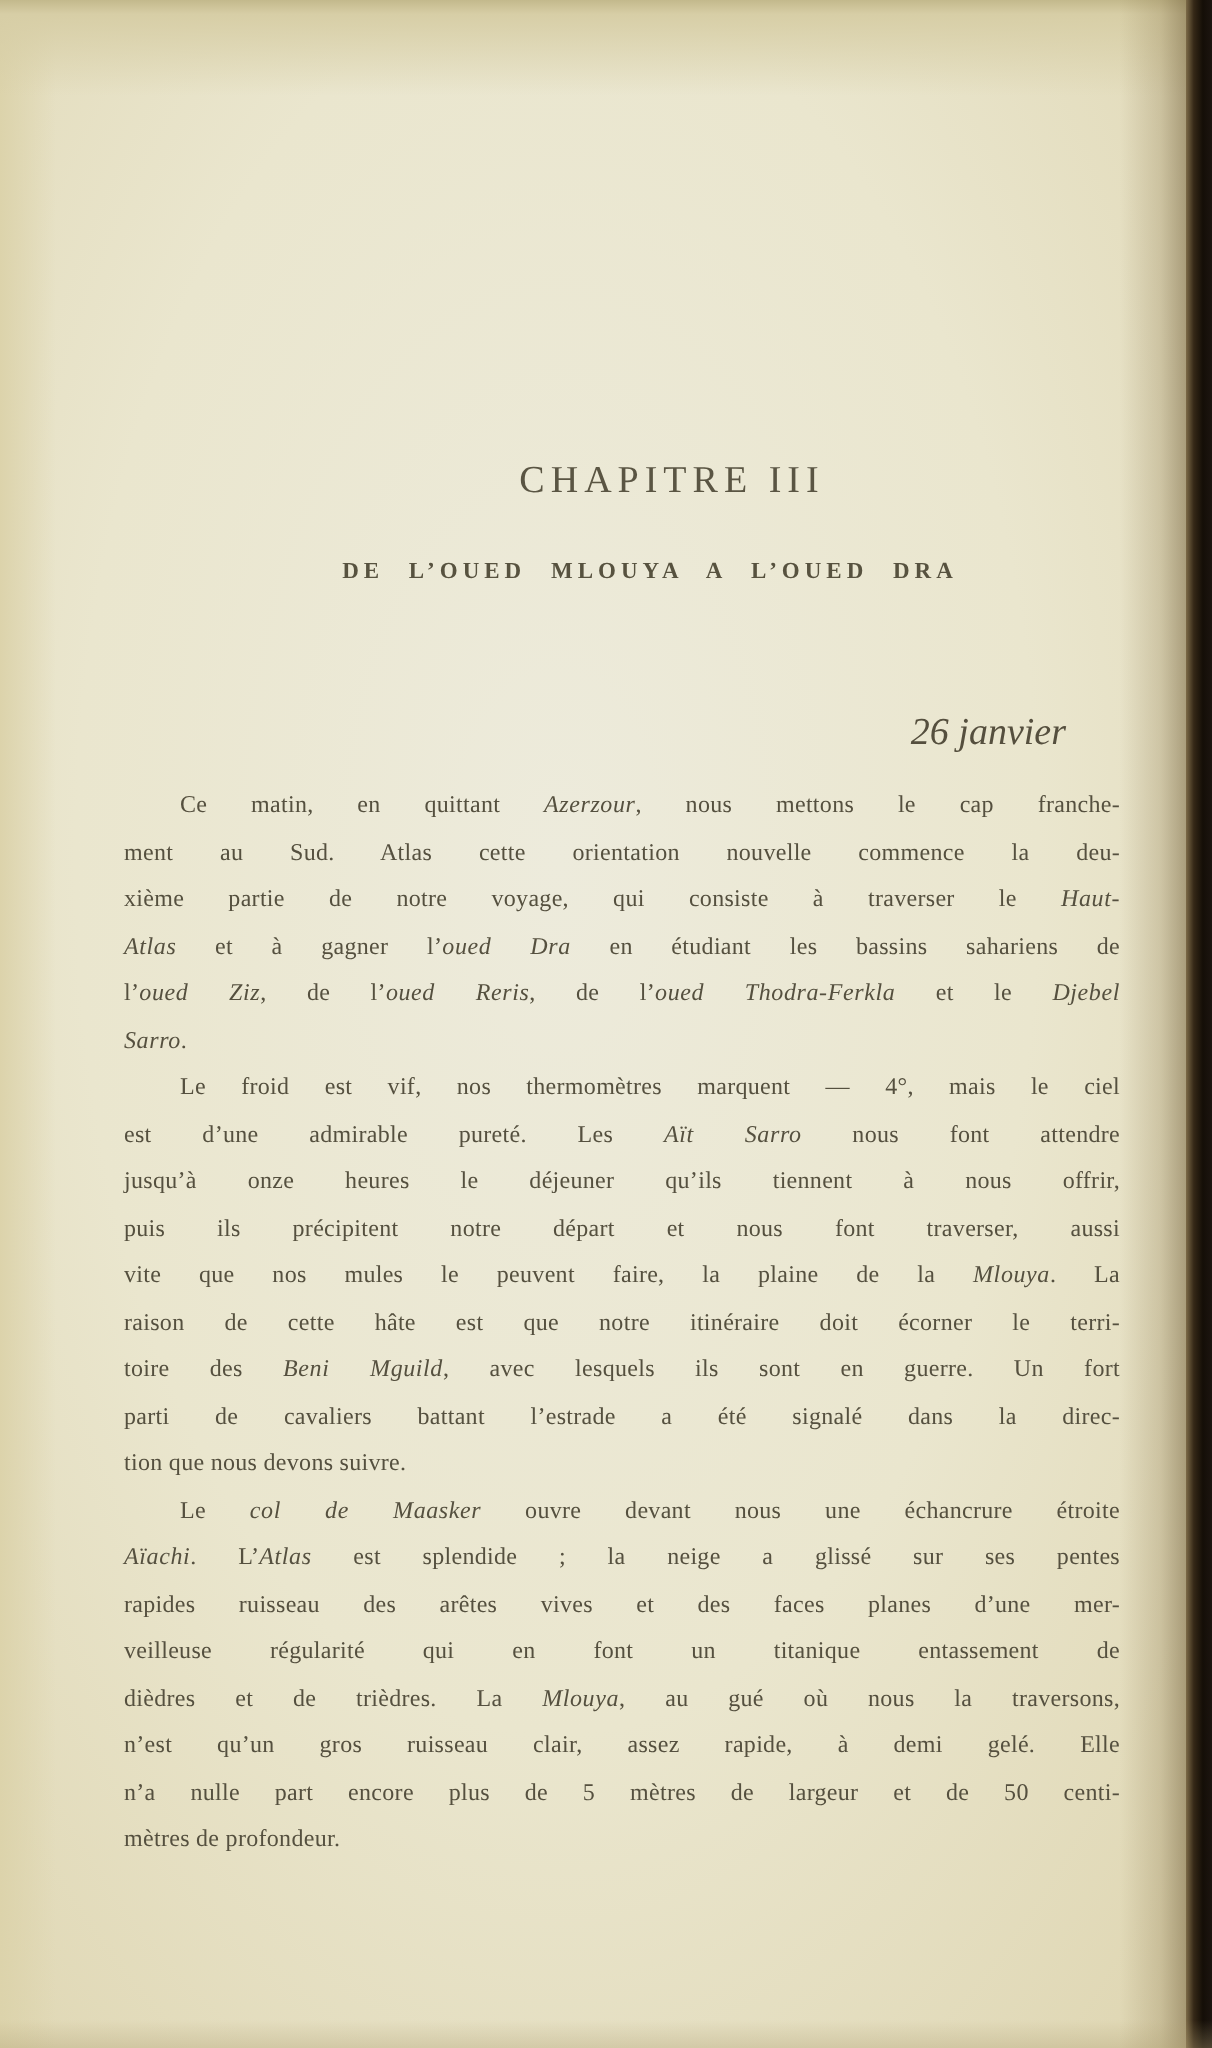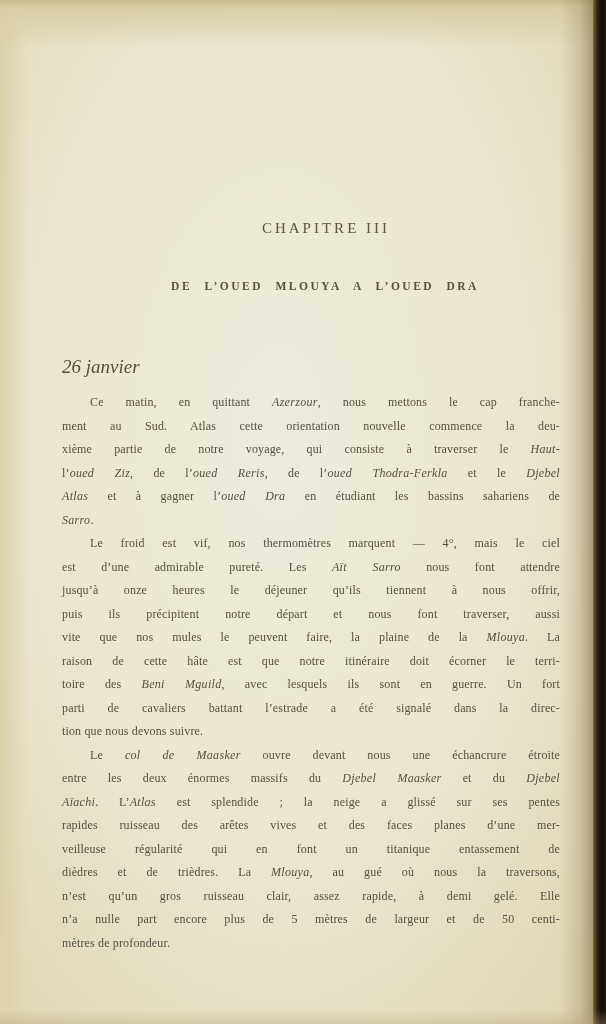--- a/index.html
+++ b/index.html
@@ -52,24 +52,24 @@
     left: 62px;
     top: 0;
     width: 498px;
     height: 100%;
   }
   .chapter {
     position: absolute;
     top: 219px;
     left: 0;
     width: 100%;
-    margin: 1px;
+    margin: 11px;
     transform: translateX(14px);
     text-align: center;
-    font-size: 15px;
+    font-size: 19px;
     font-weight: normal;
     letter-spacing: 3px;
     color: #5a5543;
   }
   .subtitle {
     position: absolute;
     top: 280px;
     left: 0;
     width: 100%;
     margin: 0;
@@ -77,23 +77,23 @@
     text-align: center;
     font-size: 11.5px;
     font-weight: bold;
     letter-spacing: 2.5px;
     word-spacing: 7px;
     color: #57523f;
   }
   .dateline {
     position: absolute;
     top: 356px;
-    left: 0;
+    left: 13px;
     width: 100%;
-    text-align: left;
+    text-align: right;
     padding-right: 40px;
     box-sizing: border-box;
     font-style: italic;
     font-size: 19px;
     color: #554f3e;
   }
   .page-body {
     position: absolute;
     top: 391px;
     left: 0;
@@ -124,38 +124,37 @@
 
   <div class="text-block">
     <h1 class="chapter">CHAPITRE III</h1>
     <h2 class="subtitle">DE L’OUED MLOUYA A L’OUED DRA</h2>
     <div class="dateline">26 janvier</div>
     <div class="page-body">
         <div class="paragraph">
           <div class="line first">Ce matin, en quittant <i>Azerzour</i>, nous mettons le cap franche-</div>
           <div class="line">ment au Sud. Atlas cette orientation nouvelle commence la deu-</div>
           <div class="line">xième partie de notre voyage, qui consiste à traverser le <i>Haut-</i></div>
+          <div class="line"><i>Atlas</i> et à gagner l’<i>oued Dra</i> en étudiant les bassins sahariens de</div>
           <div class="line">l’<i>oued Ziz</i>, de l’<i>oued Reris</i>, de l’<i>oued Thodra-Ferkla</i> et le <i>Djebel</i></div>
-          <div class="line"><i>Atlas</i> et à gagner l’<i>oued Dra</i> en étudiant les bassins sahariens de</div>
           <div class="line last"><i>Sarro</i>.</div>
         </div>
         <div class="paragraph">
           <div class="line first">Le froid est vif, nos thermomètres marquent — 4°, mais le ciel</div>
           <div class="line">est d’une admirable pureté. Les <i>Aït Sarro</i> nous font attendre</div>
           <div class="line">jusqu’à onze heures le déjeuner qu’ils tiennent à nous offrir,</div>
           <div class="line">puis ils précipitent notre départ et nous font traverser, aussi</div>
           <div class="line">vite que nos mules le peuvent faire, la plaine de la <i>Mlouya</i>. La</div>
           <div class="line">raison de cette hâte est que notre itinéraire doit écorner le terri-</div>
           <div class="line">toire des <i>Beni Mguild</i>, avec lesquels ils sont en guerre. Un fort</div>
           <div class="line">parti de cavaliers battant l’estrade a été signalé dans la direc-</div>
           <div class="line last">tion que nous devons suivre.</div>
         </div>
         <div class="paragraph">
           <div class="line first">Le <i>col de Maasker</i> ouvre devant nous une échancrure étroite</div>
-          <div class="line">entre les deux énormes massifs du <i>Djebel Maasker</i> et du <i>Djebel</i></div>
           <div class="line"><i>Aïachi</i>. L’<i>Atlas</i> est splendide ; la neige a glissé sur ses pentes</div>
           <div class="line">rapides ruisseau des arêtes vives et des faces planes d’une mer-</div>
           <div class="line">veilleuse régularité qui en font un titanique entassement de</div>
           <div class="line">dièdres et de trièdres. La <i>Mlouya</i>, au gué où nous la traversons,</div>
           <div class="line">n’est qu’un gros ruisseau clair, assez rapide, à demi gelé. Elle</div>
           <div class="line">n’a nulle part encore plus de 5 mètres de largeur et de 50 centi-</div>
           <div class="line last">mètres de profondeur.</div>
         </div>
       </div>
   </div>

